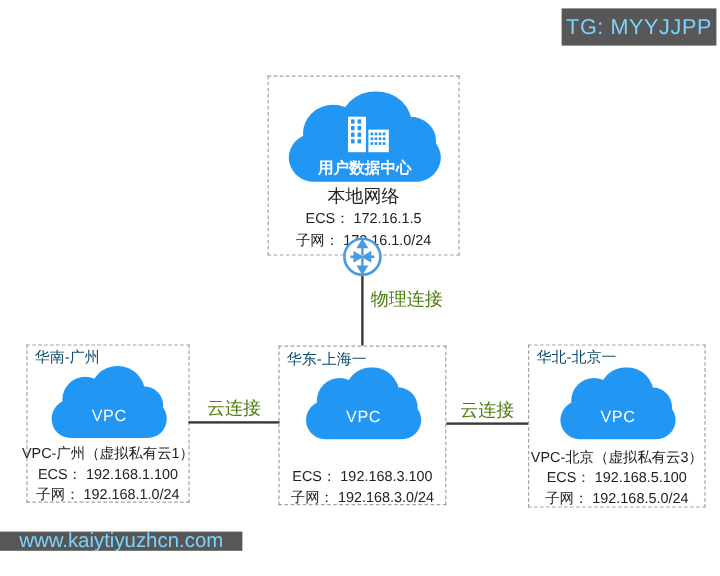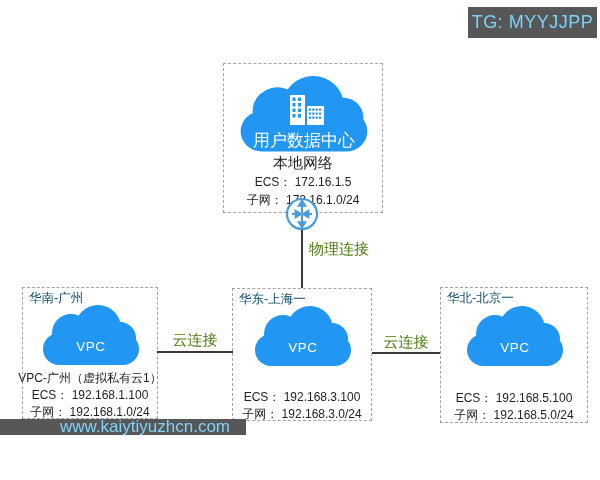--- a/index.html
+++ b/index.html
@@ -5,31 +5,31 @@
   html,body{margin:0;padding:0;background:#fff;}
   .stage{
     position:relative;width:600px;height:480px;background:#ffffff;overflow:hidden;
     font-family:"Liberation Sans","DejaVu Sans",sans-serif;color:#222;
   }
   .badge{
     position:absolute;background:#575757;color:#7dd3fc;
     display:flex;align-items:center;justify-content:center;white-space:nowrap;
   }
   .badge.tg{left:468px;top:7px;width:129px;height:31px;font-size:18px;letter-spacing:0.5px;}
-  .badge.watermark{left:0;top:419px;width:202px;height:16px;font-size:17px;padding-left:44px;}
+  .badge.watermark{left:0;top:443px;width:202px;height:16px;font-size:17px;}
   .dashed-box{position:absolute;border:1px dashed #a3a3a3;box-sizing:border-box;}
   .region-label{position:absolute;top:2px;left:6px;font-size:12.5px;color:#0c4a6e;white-space:nowrap;}
   .cloud{position:absolute;}
   .cloud > svg{position:absolute;left:0;top:0;width:100%;height:100%;}
   .cloud-content{
     position:relative;height:100%;display:flex;flex-direction:column;
     align-items:center;justify-content:center;color:#fff;z-index:2;
   }
   .vpc-label{font-size:13.5px;font-weight:normal;letter-spacing:0.5px;}
-  .dc-label{font-size:17px;font-weight:normal;margin-top:4px;}
+  .dc-label{font-size:13px;font-weight:bold;margin-top:4px;}
   .info{
     position:absolute;left:-14px;right:-14px;text-align:center;
     font-size:12px;color:#222;white-space:nowrap;
   }
   .info.bold{font-size:15px;font-weight:normal;}
   .vline,.hline{position:absolute;background:#3a3a3a;}
   .conn-label{position:absolute;font-size:15px;color:#4d7c0f;white-space:nowrap;}
   .router{position:absolute;left:284px;top:196px;width:36px;height:36px;z-index:3;}
 </style>
 </head>
@@ -149,19 +149,20 @@
   <div class="dashed-box" style="left:440px;top:287px;width:148px;height:136px">
     <div class="region-label">华北-北京一</div>
     <div class="cloud" style="left:24px;top:18px;width:100px;height:62px">
       <svg viewBox="0 0 100 62" preserveAspectRatio="none">
           <use href="#cloud-shape" fill="#2196F3"></use>
         </svg>
       <div class="cloud-content" style="padding-top:10px">
         <span class="vpc-label">VPC</span>
       </div>
     </div>
+    <div class="info" style="top:85px">VPC-北京（虚拟私有云3）</div>
     <div class="info" style="top:102px">ECS： 192.168.5.100</div>
     <div class="info" style="top:119px">子网： 192.168.5.0/24</div>
   </div>
 
   <div class="badge watermark">www.kaiytiyuzhcn.com</div>
 
 </div>
 
 </body></html>

